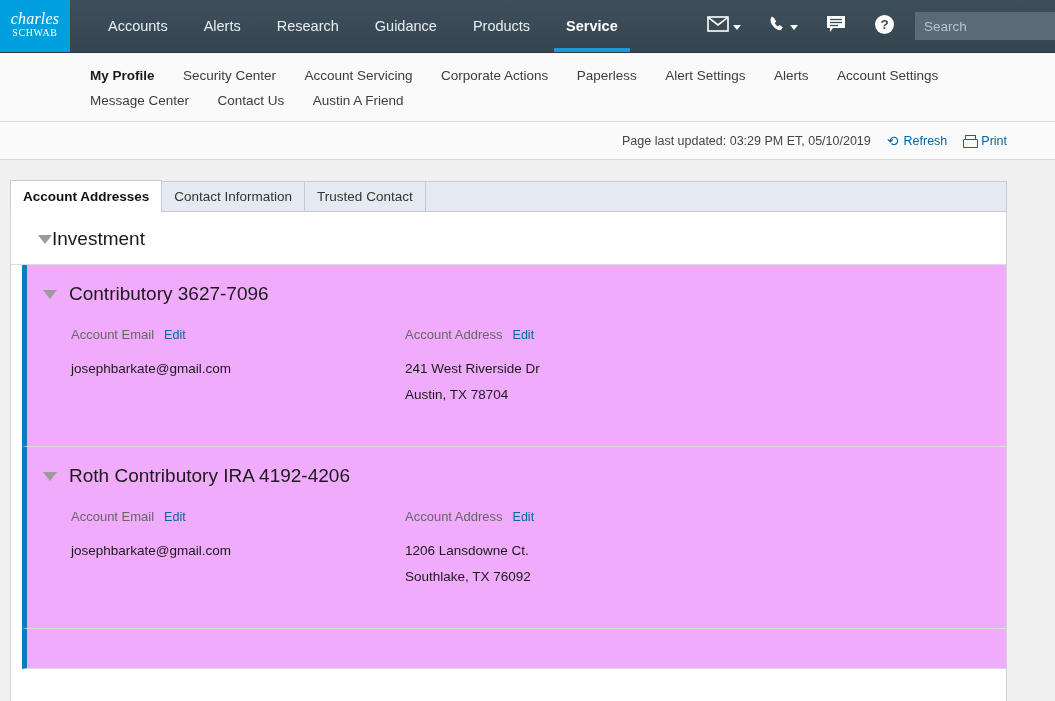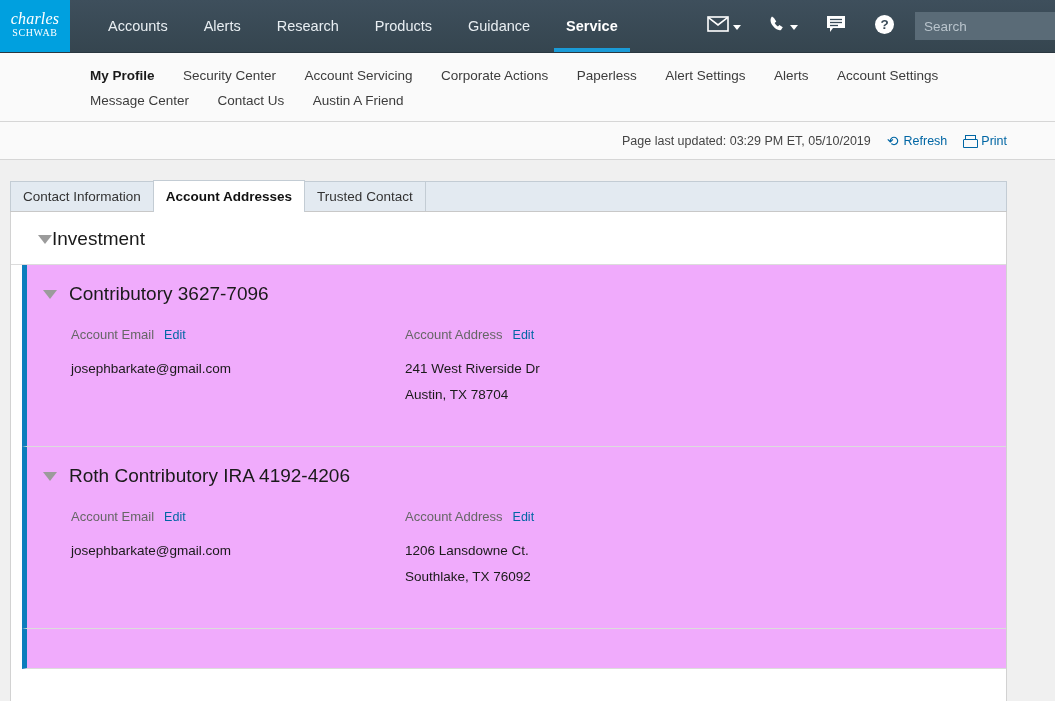--- a/index.html
+++ b/index.html
@@ -328,22 +328,22 @@
 
   <div class="logo-box">
     <div class="logo-charles">charles</div>
     <div class="logo-schwab">SCHWAB</div>
   </div>
 
   <nav class="mainnav">
     <a href="#">Accounts</a>
     <a href="#">Alerts</a>
     <a href="#">Research</a>
+    <a href="#">Guidance</a>
     <a href="#">Products</a>
-    <a href="#">Guidance</a>
     <a href="#" class="active">Service</a>
   </nav>
 
   <div class="topbar-right">
     <div class="ticon">
       <span>
         <svg width="22" height="16" viewBox="0 0 22 16" aria-hidden="true">
           <rect x="1" y="1" width="20" height="14" fill="none" stroke="#ffffff" stroke-width="1.6"></rect>
           <path d="M1.5 1.7 L11 9 L20.5 1.7" fill="none" stroke="#ffffff" stroke-width="1.6"></path>
         </svg>
@@ -402,22 +402,22 @@
   </a>
   <a class="lnk" href="#">
     <span class="printer-ico"></span>
     <span>Print</span>
   </a>
 </div>
 
 <div class="page">
 
   <div class="tabs">
+    <div class="tab active">Account Addresses</div>
     <div class="tab">Contact Information</div>
-    <div class="tab active">Account Addresses</div>
     <div class="tab">Trusted Contact</div>
     <div class="tab-filler"></div>
   </div>
 
   <div class="panel">
 
 
     <div class="group-header">
       <span class="caret"></span>
       <span class="gname">Investment</span>

